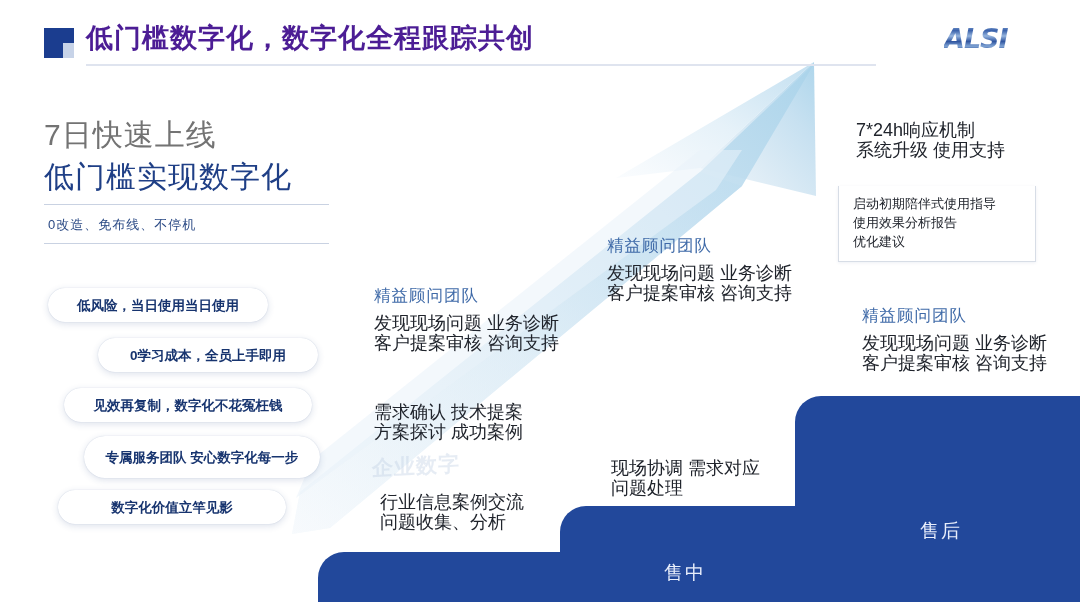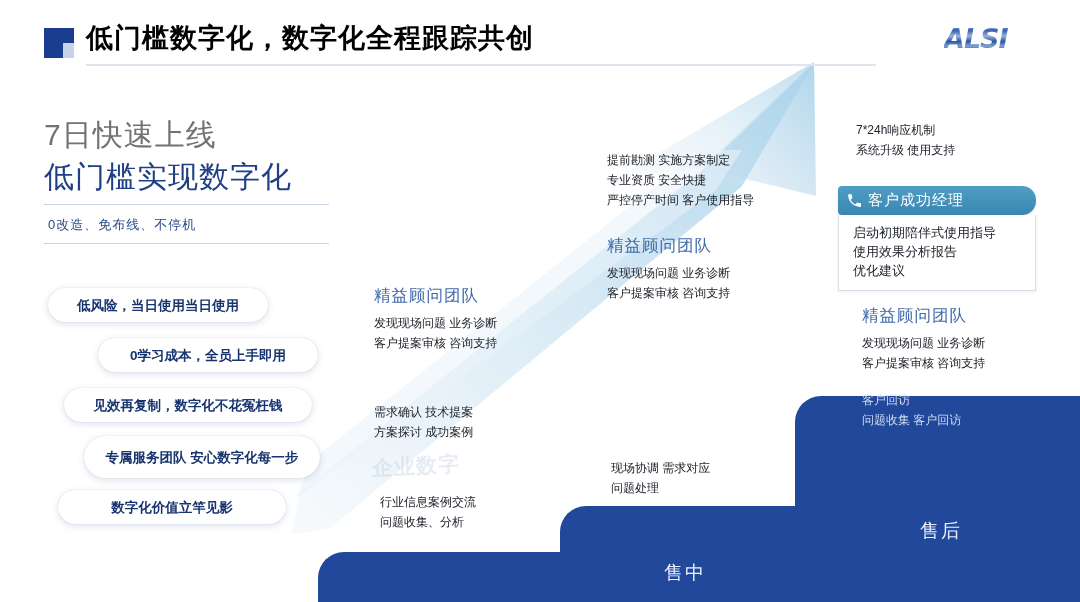--- a/index.html
+++ b/index.html
@@ -32,21 +32,21 @@
   #header-mark .sq-main2 {
     position: absolute; left: 0; top: 0; width: 30px; height: 16px;
     background: #1b3d8f;
   }
   #header-mark .sq-light {
     position: absolute; left: 19px; top: 15px; width: 11px; height: 15px;
     background: #c7d3e8;
   }
   #header-title {
     position: absolute; left: 86px; top: 20px;
-    font-size: 27px; font-weight: bold; color: #000000;
+    font-size: 27px; font-weight: bold; color: #4c1d95;
     letter-spacing: 1px; white-space: nowrap;
   }
   #header-rule {
     position: absolute; left: 86px; top: 64px; width: 790px; height: 2px;
     background: #dfe4ef;
   }
   #logo {
     position: absolute; right: 28px; top: 24px;
     width: 108px; height: 30px;
   }
@@ -109,21 +109,21 @@
   #pill-3 { left: 50px;  top: 148px; width: 236px; height: 42px; }
   #pill-4 { left: 24px;  top: 202px; width: 228px; height: 34px; }
 
   
   .tgroup { position: absolute; z-index: 22; }
   .tgroup .ghead {
     font-size: 16.5px; color: #3f6aa8; font-weight: 500;
     letter-spacing: 1px; margin-bottom: 6px;
   }
   .tgroup .gline {
-    font-size: 12px; color: #20242c; line-height: 20px; white-space: nowrap;
+    font-size: 18px; color: #20242c; line-height: 20px; white-space: nowrap;
   }
   .tgroup.onblue .gline { color: #cfdcf2; }
 
   
   #g-c1-a { left: 374px; top: 285px; }
   #g-c1-b { left: 374px; top: 402px; }
   #g-c1-c { left: 380px; top: 492px; }
   
   #g-c2-a { left: 607px; top: 150px; }
   #g-c2-b { left: 607px; top: 235px; }
@@ -238,56 +238,41 @@
   </div>
   <div class="tgroup" id="g-c1-b">
     <div class="gline">需求确认  技术提案</div>
     <div class="gline">方案探讨  成功案例</div>
   </div>
   <div class="tgroup" id="g-c1-c">
     <div class="gline">行业信息案例交流</div>
     <div class="gline">问题收集、分析</div>
   </div>
 
-  <div class="tgroup" id="g-c2-a">
-    <div class="gline">提前勘测  实施方案制定</div>
-    <div class="gline">专业资质  安全快捷</div>
-    <div class="gline">严控停产时间  客户使用指导</div>
-  </div>
   <div class="tgroup" id="g-c2-b">
     <div class="ghead">精益顾问团队</div>
     <div class="gline">发现现场问题 业务诊断</div>
     <div class="gline">客户提案审核 咨询支持</div>
   </div>
   <div class="tgroup" id="g-c2-d">
     <div class="gline">现场协调  需求对应</div>
     <div class="gline">问题处理</div>
   </div>
 
   <div class="tgroup" id="g-c3-a">
     <div class="gline">7*24h响应机制</div>
     <div class="gline">系统升级  使用支持</div>
   </div>
   <div class="tgroup" id="g-c3-b">
     <div class="ghead">精益顾问团队</div>
     <div class="gline">发现现场问题 业务诊断</div>
     <div class="gline">客户提案审核 咨询支持</div>
   </div>
-  <div class="tgroup onblue" id="g-c3-c">
-    <div class="gline">客户回访</div>
-    <div class="gline">问题收集 客户回访</div>
-  </div>
 
   <div id="callout">
-    <div id="callout-head">
-      <svg id="callout-phone" viewBox="0 0 24 24">
-        <path fill="#ffffff" d="M6.6 10.8c1.5 2.9 3.7 5.1 6.6 6.6l2.2-2.2c.3-.3.7-.4 1.1-.2 1.2.4 2.4.6 3.7.6.6 0 1 .4 1 1V20c0 .6-.4 1-1 1C10.5 21 3 13.5 3 4c0-.6.4-1 1-1h3.4c.6 0 1 .4 1 1 0 1.3.2 2.5.6 3.7.1.4 0 .8-.2 1.1l-2.2 2z"></path>
-      </svg>
-      <div id="callout-title">客户成功经理</div>
-    </div>
     <div id="callout-body">
       <div class="gline">启动初期陪伴式使用指导</div>
       <div class="gline">使用效果分析报告</div>
       <div class="gline">优化建议</div>
     </div>
   </div>
 
 </div>
 
 </body></html>

